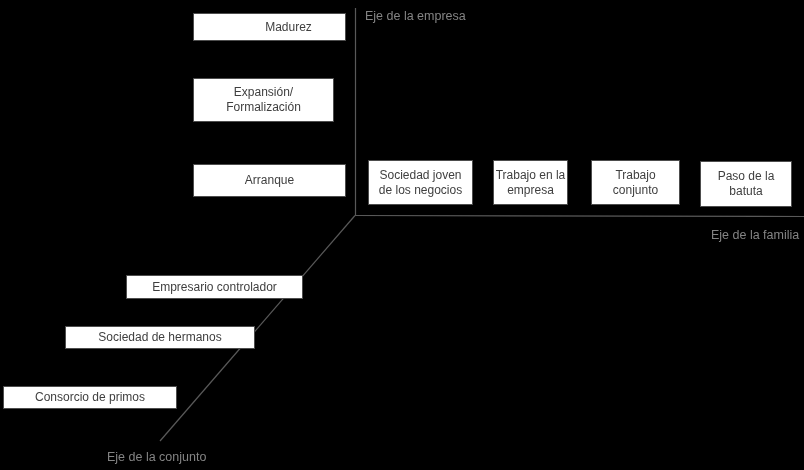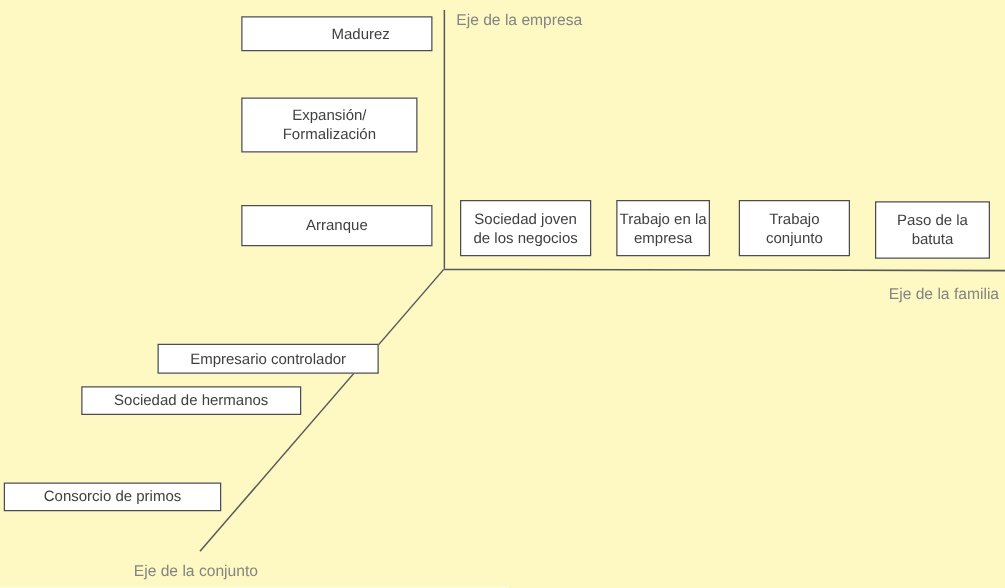--- a/index.html
+++ b/index.html
@@ -5,21 +5,21 @@
   html, body {
     margin: 0;
     padding: 0;
     background: #ffffff;
     font-family: "Liberation Sans", sans-serif;
   }
   .canvas {
     position: relative;
     width: 804px;
     height: 470px;
-    background: #fef9c3;
+    background: #000000;
     overflow: hidden;
   }
   .axes-svg {
     position: absolute;
     left: 0;
     top: 0;
     width: 804px;
     height: 470px;
   }
   .box {
@@ -89,21 +89,21 @@
 
   <div class="box" style="left:700px; top:161px; width:92px; height:46px;">
     <span>Paso de la</span>
     <span>batuta</span>
   </div>
 
   <div class="box" style="left:126px; top:235px; width:177px; height:24px;margin-top:40px;">
     <span>Empresario controlador</span>
   </div>
 
-  <div class="box" style="left:65px; top:309px; width:176px; height:23px;">
+  <div class="box" style="left:65px; top:326px; width:190px; height:23px;">
     <span>Sociedad de hermanos</span>
   </div>
 
   <div class="box" style="left:3px; top:386px; width:174px; height:23px;">
     <span>Consorcio de primos</span>
   </div>
 
 </div>
 
 </body></html>

